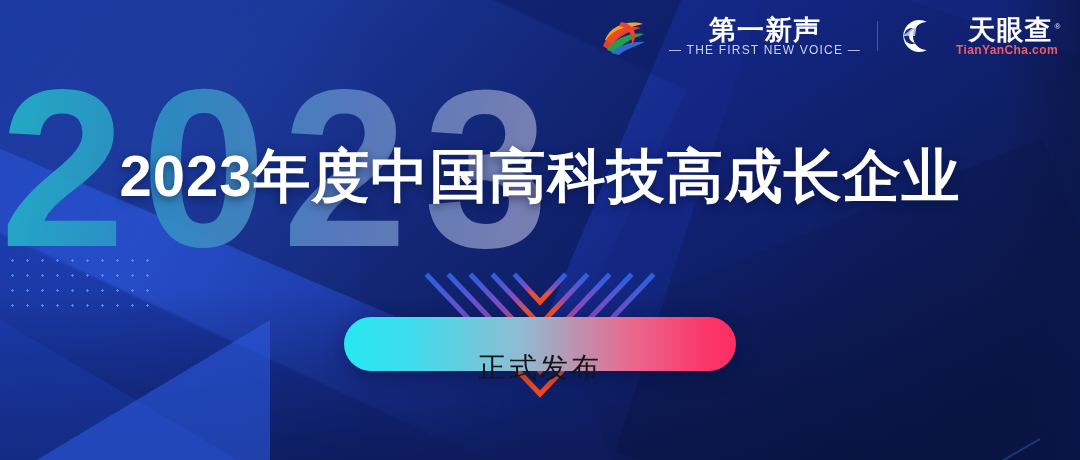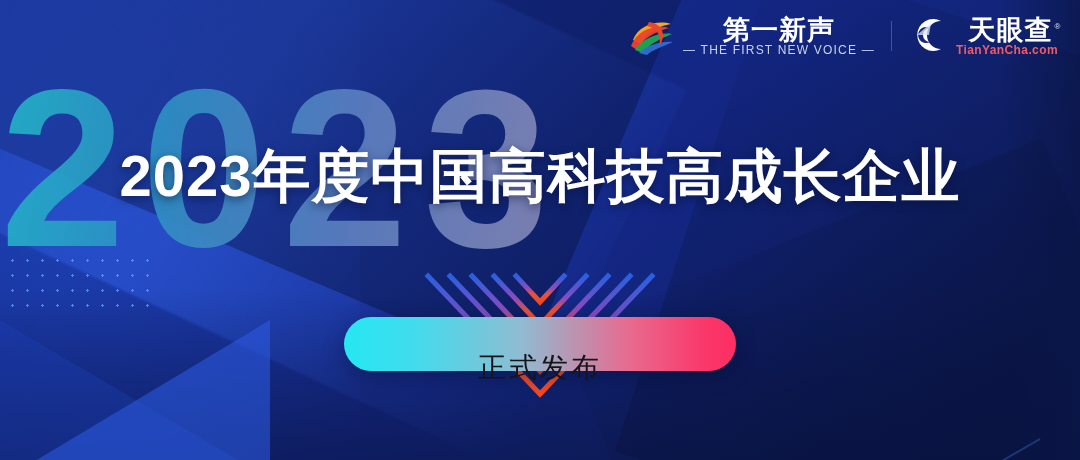--- a/index.html
+++ b/index.html
@@ -183,22 +183,22 @@
   .logos {
     position: absolute;
     top: 16px;
     right: 22px;
     display: flex;
     align-items: center;
     gap: 16px;
   }
   .logo-block {
     display: flex;
-    align-items: flex-start;
-    gap: 8px;
+    align-items: center;
+    gap: 22px;
   }
   .logo-mark { display: block; }
   .logo-text-wrap {
     display: flex;
     flex-direction: column;
     align-items: center;
     justify-content: center;
   }
   .logo-cn {
     color: #ffffff;

